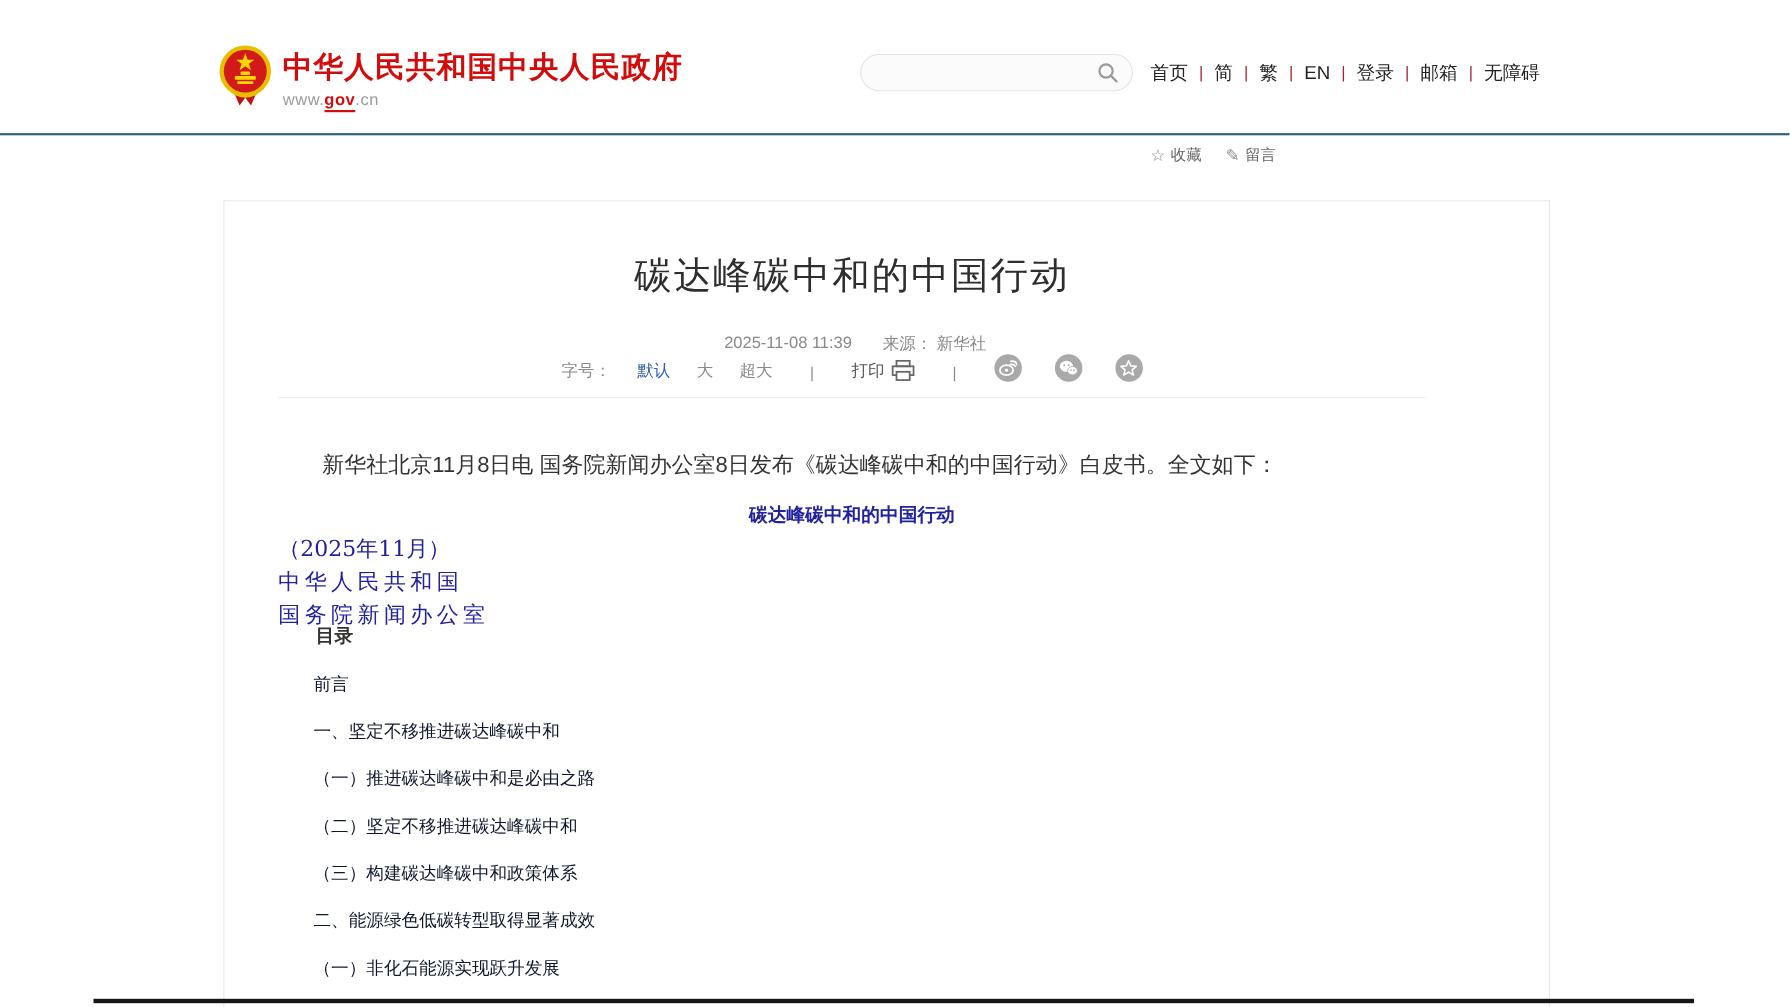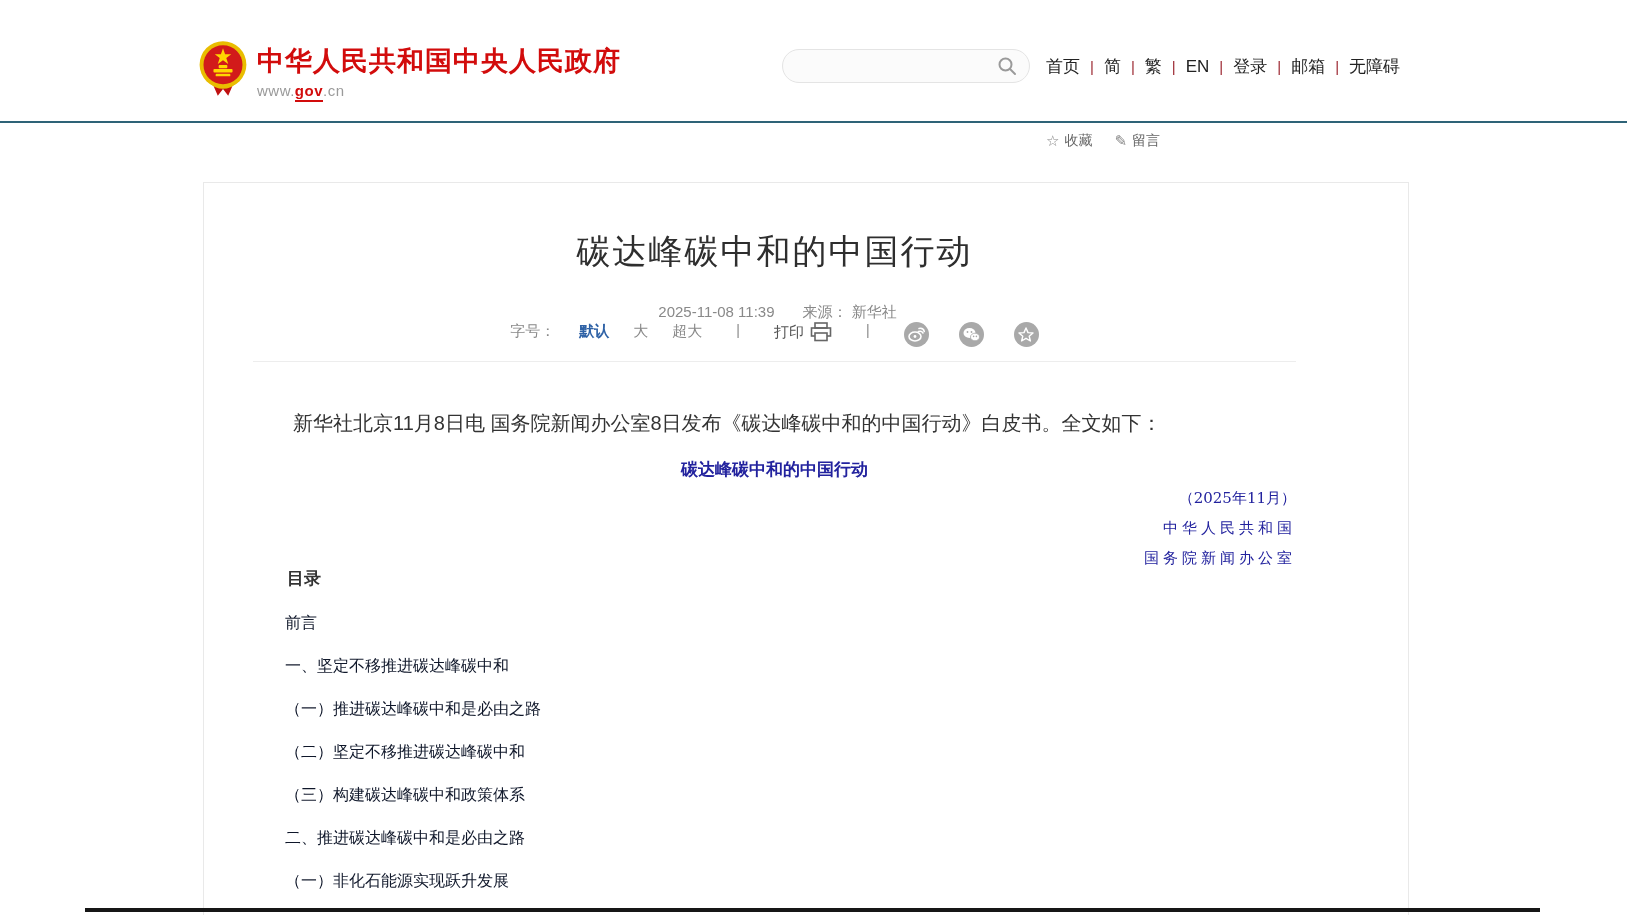--- a/index.html
+++ b/index.html
@@ -35,34 +35,34 @@
   .card { position:absolute; left:203px; top:182px; width:1206px; height:740px;
           background:#fff; border:1px solid #e9e9e9; }
   .article { width:1043px; margin-left:49px; color:#333; }
 
   .article-title { margin-top:46px; font-size:34px; line-height:44px; text-align:center;
                    color:#2e2e2e; font-weight:500; letter-spacing:2px; }
 
   .meta-row { margin-top:30px; display:flex; justify-content:space-between; align-items:center;
               padding-bottom:14px; border-bottom:1px solid #ededed; font-size:15px; color:#898989;flex-direction:column; }
   .meta-left { display:flex; gap:28px; padding-left:6px; }
-  .meta-right { display:flex; align-items:flex-start; gap:24px; }
+  .meta-right { display:flex; align-items:flex-end; gap:24px; }
   .fs-option { color:#898989; cursor:pointer; }
-  .fs-option.selected { color:#2f62a6; font-weight:700; }
+  .fs-option.selected { color:#2f62a6; font-weight:400; }
   .meta-sep { color:#888; margin:0 10px; font-size:14px; }
   .print-btn { display:flex; align-items:center; gap:6px; color:#555; cursor:pointer; }
   .share-circle { width:25px; height:25px; border-radius:50%; background:#a9a9a9;
                   display:flex; align-items:center; justify-content:center; cursor:pointer; }
   .share-circle + .share-circle { margin-left:6px; }
 
   .lead { margin-top:50px; font-size:20px; line-height:22px; text-indent:2em; color:#333; }
 
   .doc-title { margin-top:24px; text-align:center; font-size:17px; line-height:22px;
                font-weight:700; color:#22229e; font-family:"DejaVu Serif","Liberation Serif",serif; }
-  .doc-line  { margin-top:8px; text-align:right; font-size:15px; line-height:20px;
+  .doc-line  { margin-top:8px; text-align:left; font-size:20px; line-height:20px;
                color:#22229e; font-family:"DejaVu Serif","Liberation Serif",serif; }
   .doc-line.spaced { letter-spacing:4px; margin-top:10px; }
 
   .toc-heading { font-size:17px; line-height:22px; font-weight:700; color:#333; text-indent:2em; }
   .toc-item { margin-top:23px; font-size:16px; line-height:20px; color:#0f172a; text-indent:2em; }
   .toc-item:first-of-type { margin-top:20px; }
 
   .bottom-bar { position:absolute; left:85px; top:908px; width:1455px; height:4px; background:#161616; z-index:5; }
 </style>
 </head>
@@ -182,18 +182,18 @@
     <div class="doc-line">（2025年11月）</div>
     <div class="doc-line spaced">中华人民共和国</div>
     <div class="doc-line spaced">国务院新闻办公室</div>
 
     <div class="toc-heading">目录</div>
     <p class="toc-item">前言</p>
     <p class="toc-item">一、坚定不移推进碳达峰碳中和</p>
     <p class="toc-item">（一）推进碳达峰碳中和是必由之路</p>
     <p class="toc-item">（二）坚定不移推进碳达峰碳中和</p>
     <p class="toc-item">（三）构建碳达峰碳中和政策体系</p>
-    <p class="toc-item">二、推进碳达峰碳中和是必由之路</p>
+    <p class="toc-item">二、能源绿色低碳转型取得显著成效</p>
     <p class="toc-item">（一）非化石能源实现跃升发展</p>
   </div>
 </div>
 
 <div class="bottom-bar"></div>
 
 </body></html>

